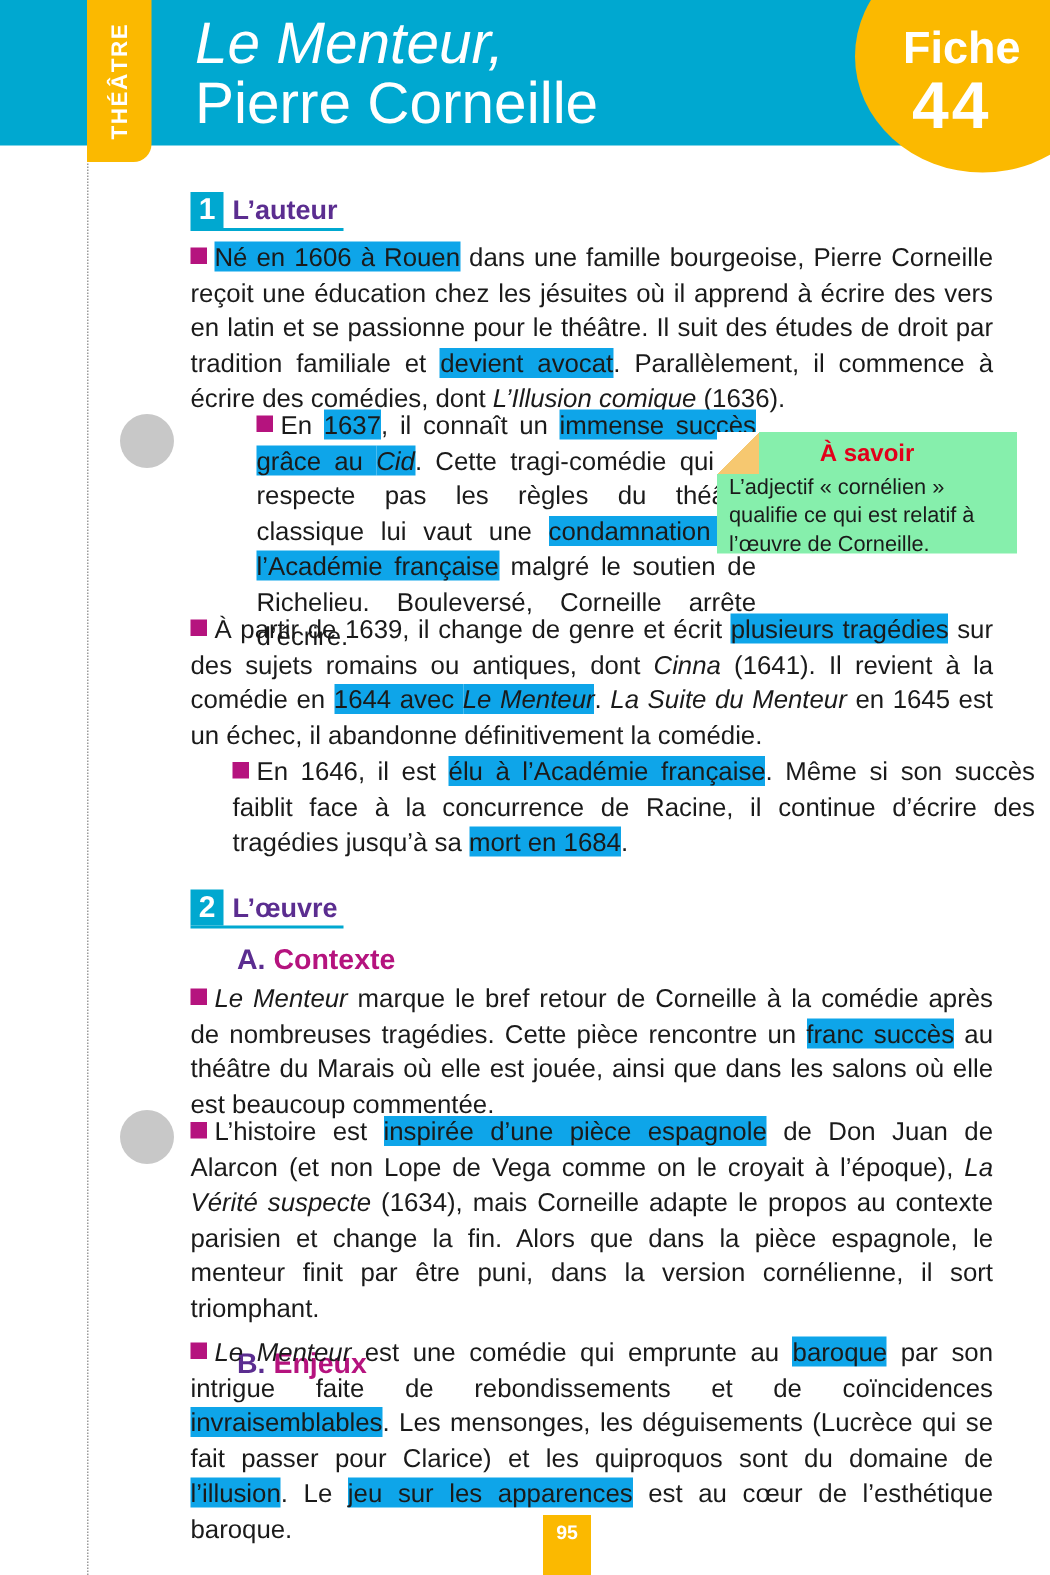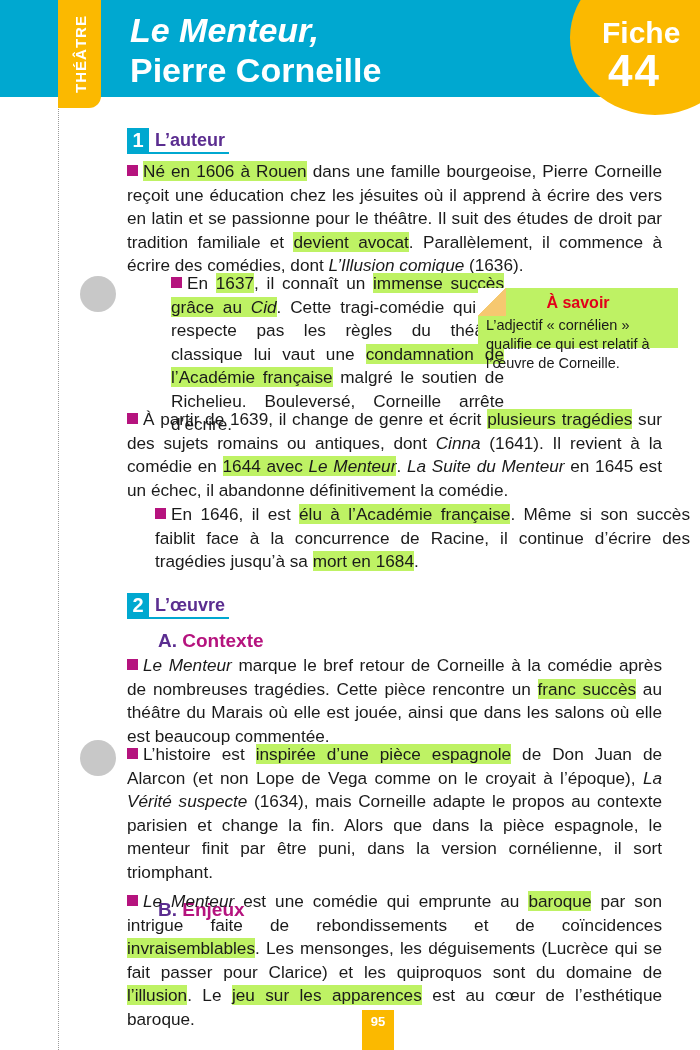--- a/index.html
+++ b/index.html
@@ -4,44 +4,44 @@
 <style>
   html, body { margin:0; padding:0; }
   body { width:700px; height:1050px; position:relative; overflow:hidden; background:#ffffff;
          font-family:"Liberation Sans", sans-serif; color:#1a1a1a; }
   .header { position:absolute; left:0; top:0; width:700px; height:97px; background:#00a8d0; }
   .tab { position:absolute; left:58px; top:0; width:43px; height:108px; background:#fbb900;
          border-bottom-right-radius:12px; }
   .tab span { position:absolute; left:50%; top:50%; transform:translate(-50%,-50%) rotate(-90deg);
               color:#fff; font-weight:bold; font-size:15px; letter-spacing:1px; white-space:nowrap; }
   .dotted { position:absolute; left:58px; top:0; width:0; height:1050px; border-left:1.5px dotted #9a9a9a; }
-  .title { position:absolute; left:130px; top:10px; color:#fff; font-weight:bold; font-size:34px; line-height:40px; }
+  .title { position:absolute; left:130px; top:10px; color:#fff; font-weight:normal; font-size:39px; line-height:40px; }
   .title .l1 { font-style:italic; display:block; }
   .title .l2 { display:block;text-align:center; }
   .fiche { position:absolute; left:570px; top:-40px; width:170px; height:155px; border-radius:50%; background:#fbb900; }
   .fiche .lbl { position:absolute; left:32px; top:56px; color:#fff; font-weight:bold; font-size:30px; }
   .fiche .num { position:absolute; left:38px; top:86px; color:#fff; font-weight:bold; font-size:44px; letter-spacing:2px; }
 
   .section-h { position:absolute; left:127px; display:flex; align-items:flex-end; border-bottom:2px solid #00a8d0; padding-right:4px; }
   .section-h .n { background:#00a8d0; color:#fff; font-weight:bold; font-size:20px; width:22px; height:24px; text-align:center; line-height:25px; }
   .section-h .t { color:#5b2d90; font-weight:bold; font-size:18px; margin-left:6px; line-height:24px; }
 
   .sub-h { position:absolute; left:158px; font-weight:bold; font-size:19px; }
   .sub-h .letter { color:#5b2d90; }
   .sub-h .txt { color:#b5137e; }
 
   .para { position:absolute; left:127px; width:535px; font-size:17.2px; line-height:23.5px; text-align:justify; }
   .para.narrow { width:333px;margin-left:44px; }
   .sq { display:inline-block; width:11px; height:11px; background:#b5137e; margin-right:5px; vertical-align:1px; }
-  .hl { background:#bef264; }
+  .hl { background:#0ea5e9; }
   em { font-style:italic; }
 
   .bullet-circle { position:absolute; left:80px; width:36px; height:36px; border-radius:50%; background:#c8c8c8; }
 
-  .savoir { position:absolute; left:478px; top:288px; width:200px; height:60px; background:#bef264; }
+  .savoir { position:absolute; left:478px; top:288px; width:200px; height:81px; background:#86efac; }
   .savoir .fold2 { position:absolute; left:0; top:0; width:28px; height:28px; background:linear-gradient(135deg,#ffffff 50%, #f6c870 50%); }
   .savoir .h { position:absolute; left:0; top:6px; width:200px; text-align:center; color:#e2001a; font-weight:bold; font-size:16px; }
   .savoir .b { position:absolute; left:8px; top:28px; width:188px; font-size:14.5px; line-height:19px; }
 
   .pagenum { position:absolute; left:362px; top:1010px; width:32px; height:40px; background:#fbb900; color:#fff; font-weight:bold; font-size:13px; text-align:center; line-height:24px; }
 </style>
 </head>
 <body>
 
 <div class="header"></div>

